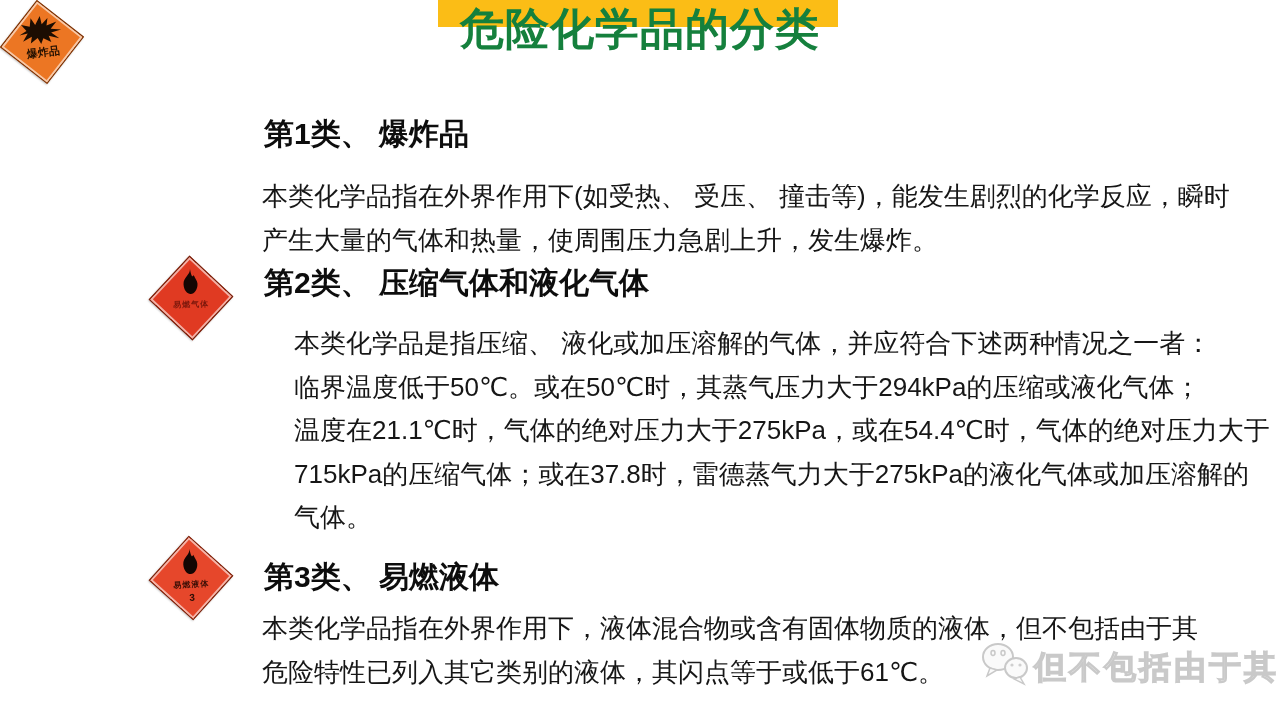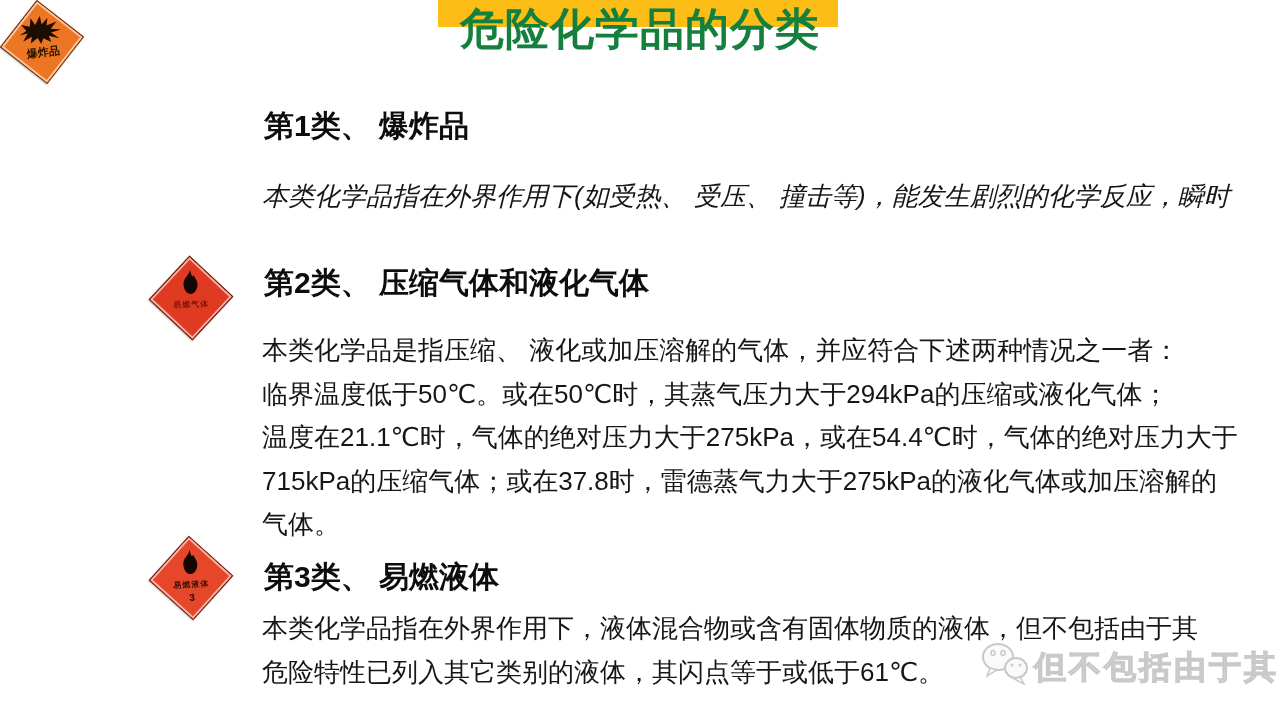--- a/index.html
+++ b/index.html
@@ -41,28 +41,28 @@
   .icon-2 .icon-label { top:43px; font-size:8px; color:#7c180c; letter-spacing:1px; }
   .icon-3 .icon-label { top:43px; font-size:8px; color:#3c0f06; letter-spacing:1px; }
   .icon-number { position:absolute; left:0; width:100%; text-align:center;
     top:56px; font-size:10px; font-weight:bold; color:#2a0d05; }
 
   
   .section-heading {
     position:absolute; left:264px; font-size:30px; font-weight:bold;
     color:#0d0d0d; line-height:36px; white-space:nowrap;
   }
-  .heading-1 { top:108px;text-align:center; }
+  .heading-1 { top:116px;text-align:center; }
   .heading-2 { top:265px; }
   .heading-3 { top:559px;text-align:right; }
 
   .para { position:absolute; left:262px; width:910px; }
   .para-line { font-size:26px; line-height:43.5px; color:#161616; white-space:nowrap; }
-  .para-1 { top:175px;font-style:italic; }
-  .para-2 { top:329px; }
+  .para-1 { top:175px; }
+  .para-2 { top:322px;margin-left:32px; }
   .para-3 { top:607px; }
 
   
   .watermark { position:absolute; left:972px; top:638px; width:300px; height:60px; }
   .wechat-svg { position:absolute; left:6px; top:2px; }
   .watermark-text {
     position:absolute; left:62px; top:8px; font-size:32px; font-weight:bold;
     letter-spacing:3px; color:#ededed; -webkit-text-stroke:1.2px #c9c9c9;
     text-shadow:1.5px 1.5px 0 #ffffff; white-space:nowrap;
   }
@@ -80,20 +80,21 @@
     <div class="icon-art">
       <svg class="burst-svg" width="46" height="28" viewBox="0 0 48 30">
         <polygon fill="#1c0d02" points="2,18 10,14 5,7 14,10 16,1 20,9 26,0 27,9 34,3 32,11 43,8 36,15 47,17 36,19 44,26 33,22 35,29 27,24 24,30 21,23 13,28 15,21 5,25 11,17"></polygon>
       </svg>
       <div class="icon-label">爆炸品</div>
     </div>
   </div>
   <div class="section-heading heading-1">第1类、 爆炸品</div>
   <div class="para para-1">
     <div class="para-line">本类化学品指在外界作用下(如受热、 受压、 撞击等)，能发生剧烈的化学反应，瞬时</div>
+    <div class="para-line">产生大量的气体和热量，使周围压力急剧上升，发生爆炸。</div>
   </div>
 
   <div class="hazard-icon icon-2" style="left:149px; top:256px;">
     <div class="diamond" style="background-color: rgb(224, 58, 34);"></div>
     <div class="icon-art">
       <svg class="flame-svg" width="24" height="28" viewBox="0 0 24 28">
         <path fill="#140603" d="M12 1 C12 7 5 9 5 16 C5 22 8.5 26 12 26 C15.5 26 19 22 19 16 C19 12.5 16.5 10.5 15.5 7 C14.3 9.6 13 9 12 1 Z"></path>
       </svg>
       <div class="icon-label">易燃气体</div>
     </div>

